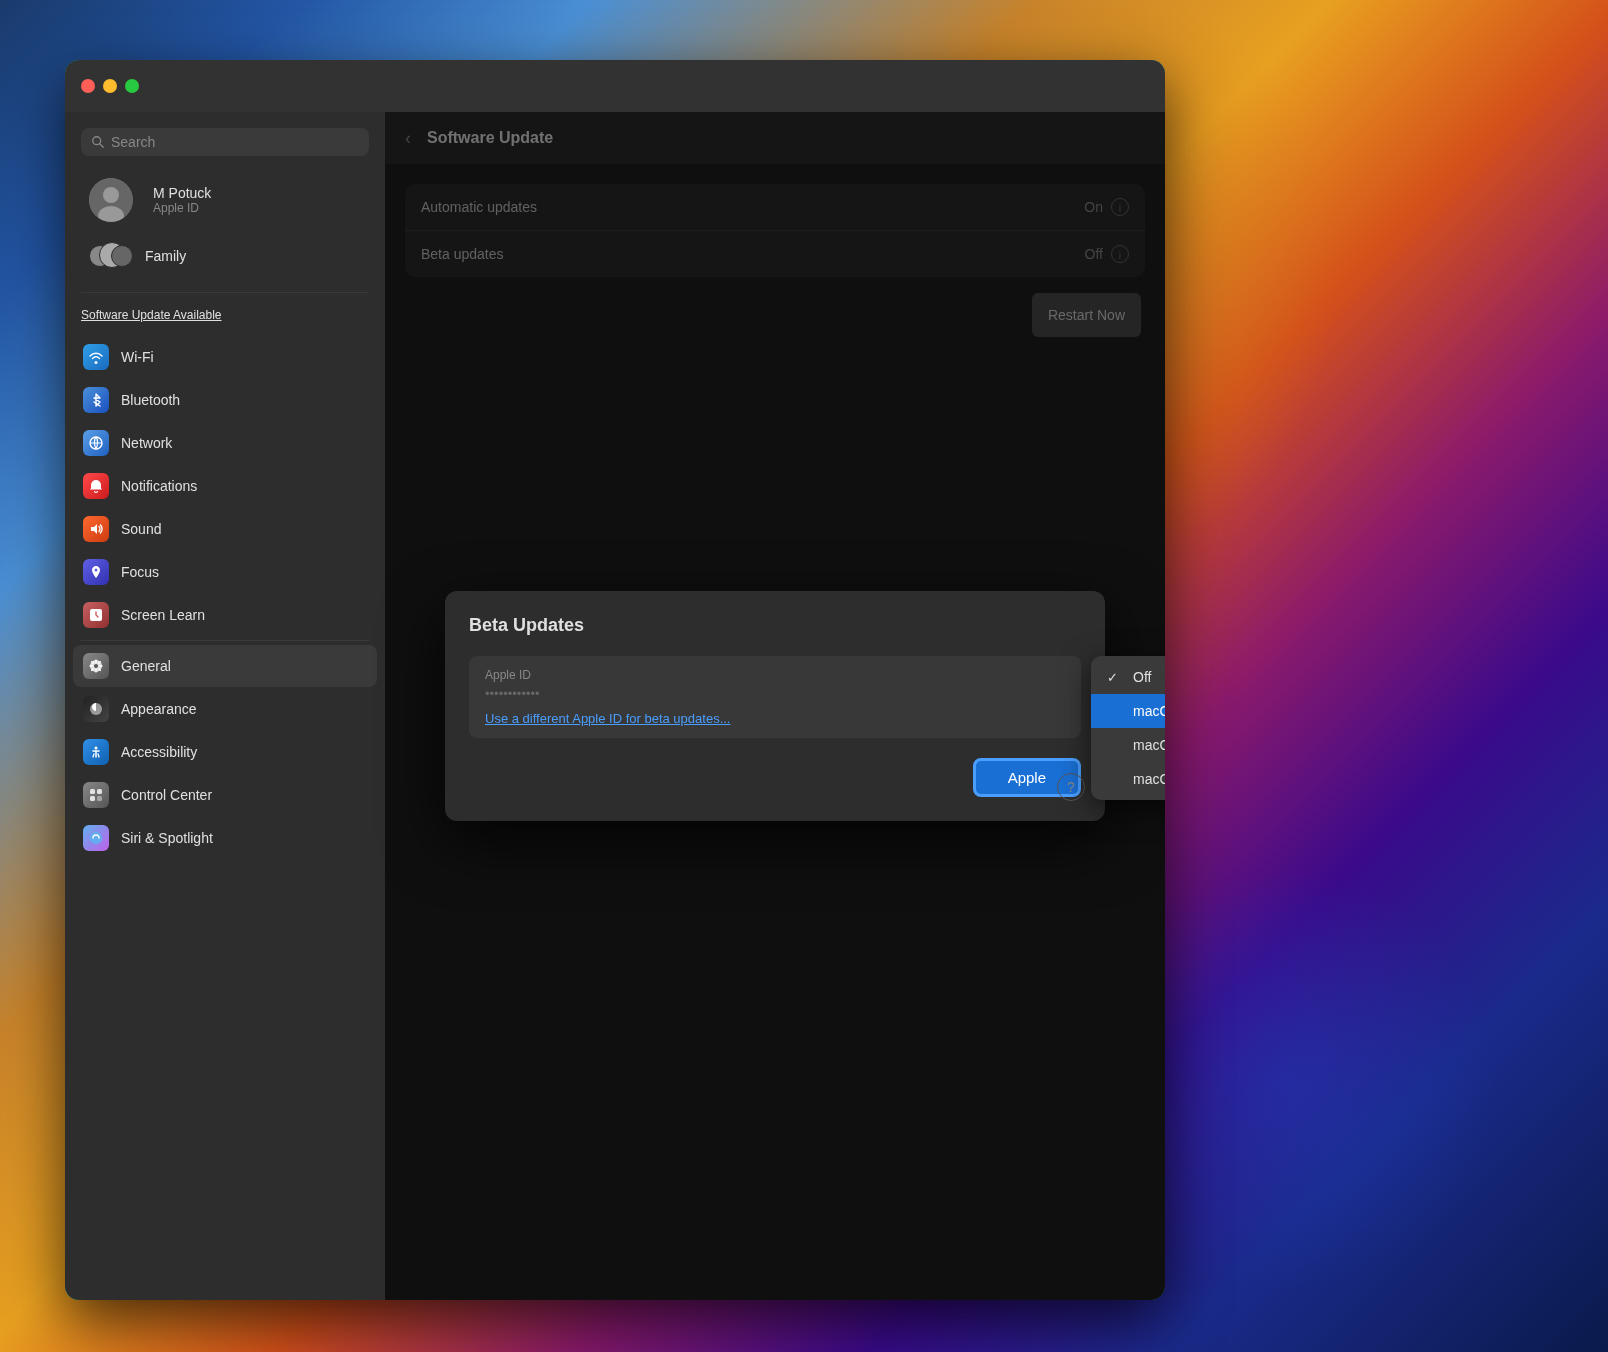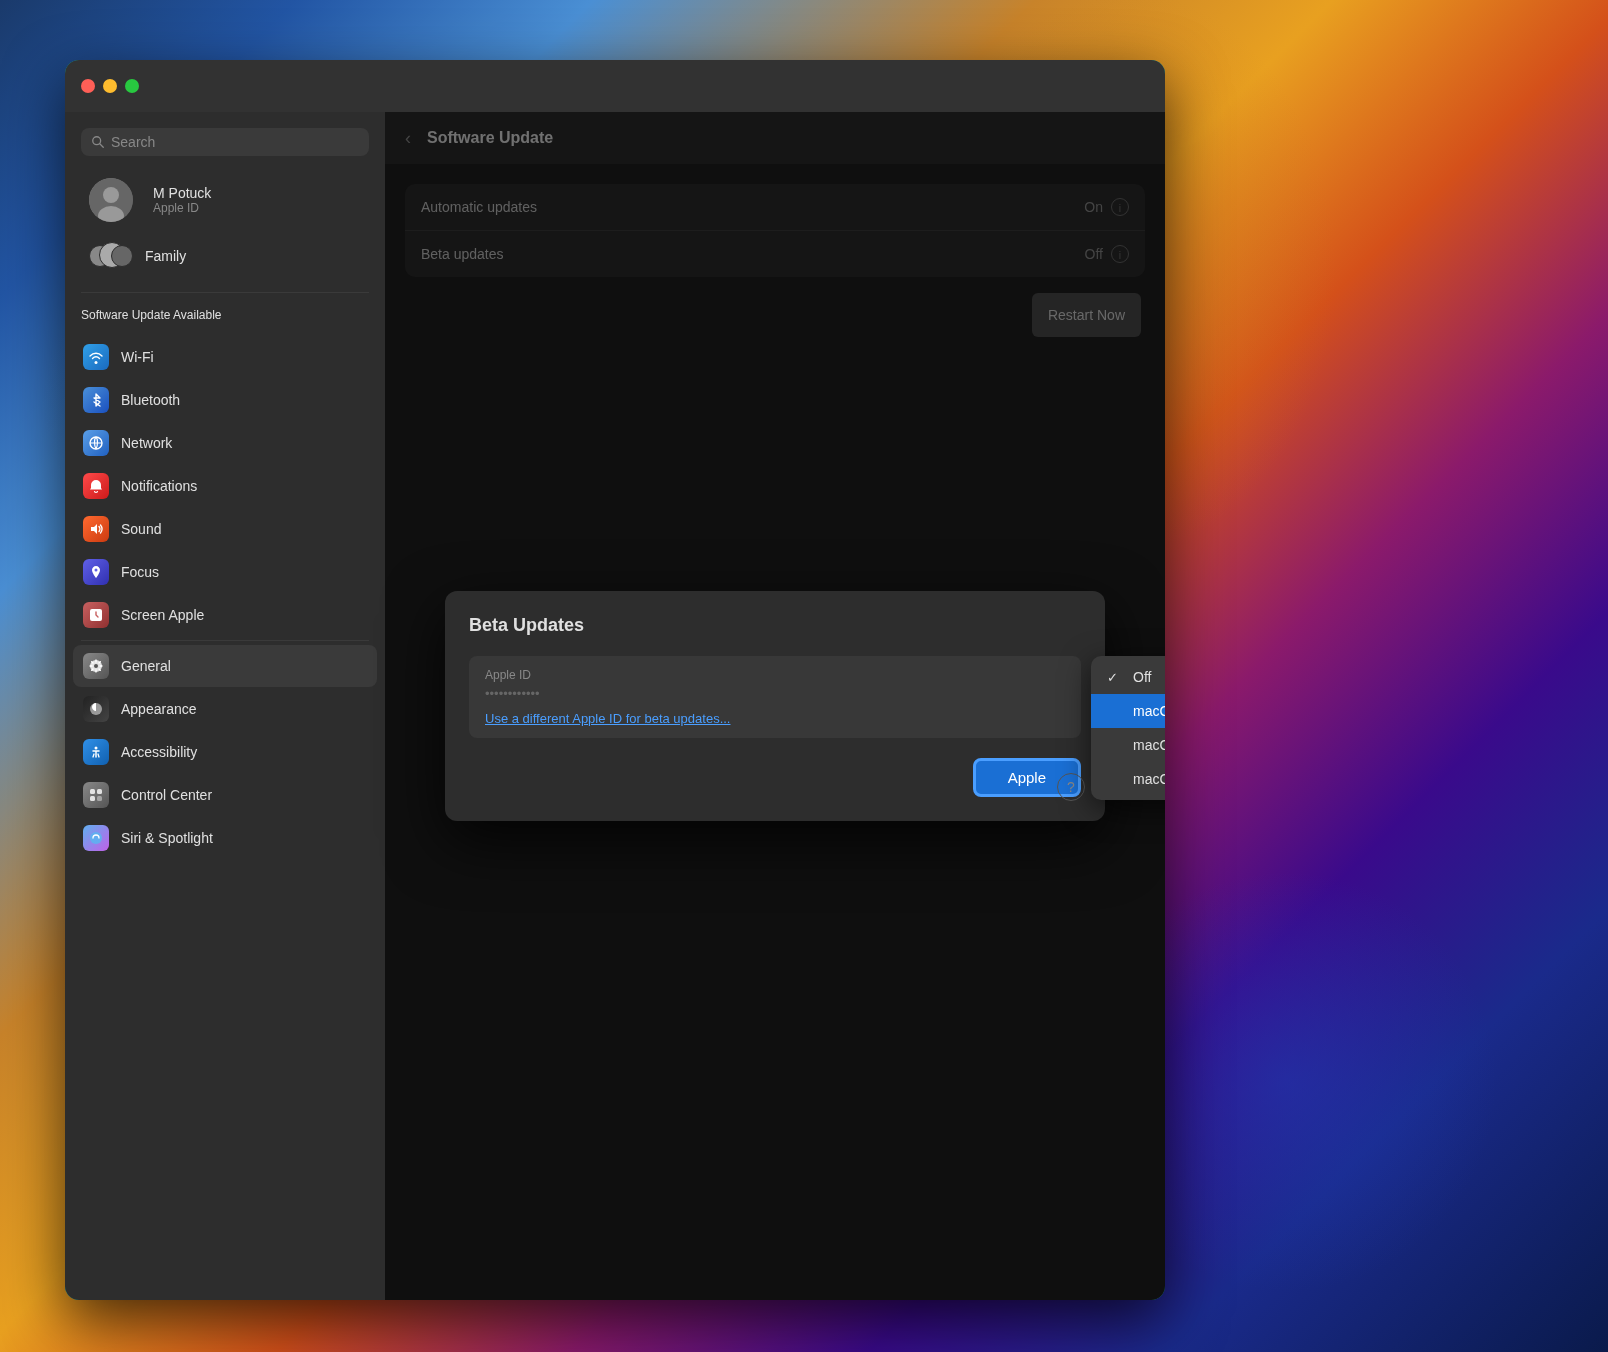--- a/index.html
+++ b/index.html
@@ -189,20 +189,21 @@
     }
 
     .update-alert {
       padding: 4px 16px 12px;
     }
 
     .update-alert-text {
       color: #e0e0e0;
       font-size: 12px;
       line-height: 1.4;
+      text-decoration: underline;
     }
 
     .sidebar-section {
       padding: 0 8px;
     }
 
     .sidebar-item {
       display: flex;
       align-items: center;
       gap: 12px;
@@ -603,21 +604,21 @@
           <span class="sidebar-item-label">Focus</span>
         </div>
 
         <div class="sidebar-item">
           <div class="sidebar-item-icon icon-screentime">
             <svg width="16" height="16" viewBox="0 0 16 16" fill="none">
               <rect x="2" y="2" width="12" height="12" rx="2" fill="white"></rect>
               <path d="M8 5v3l2 2" stroke="#c86060" stroke-width="1.4" stroke-linecap="round"></path>
             </svg>
           </div>
-          <span class="sidebar-item-label">Screen Apple</span>
+          <span class="sidebar-item-label">Screen Learn</span>
         </div>
 
         <div class="sidebar-divider" style="margin: 4px 8px 4px;"></div>
 
         <div class="sidebar-item active">
           <div class="sidebar-item-icon icon-general">
             <svg width="16" height="16" viewBox="0 0 16 16" fill="none">
               <circle cx="8" cy="8" r="6" fill="white" opacity="0.8"></circle>
               <circle cx="8" cy="8" r="2" fill="#555"></circle>
               <path d="M8 2v2M8 12v2M2 8h2M12 8h2M3.6 3.6l1.4 1.4M11 11l1.4 1.4M3.6 12.4l1.4-1.4M11 5l1.4-1.4" stroke="white" stroke-width="1.3" stroke-linecap="round"></path>

